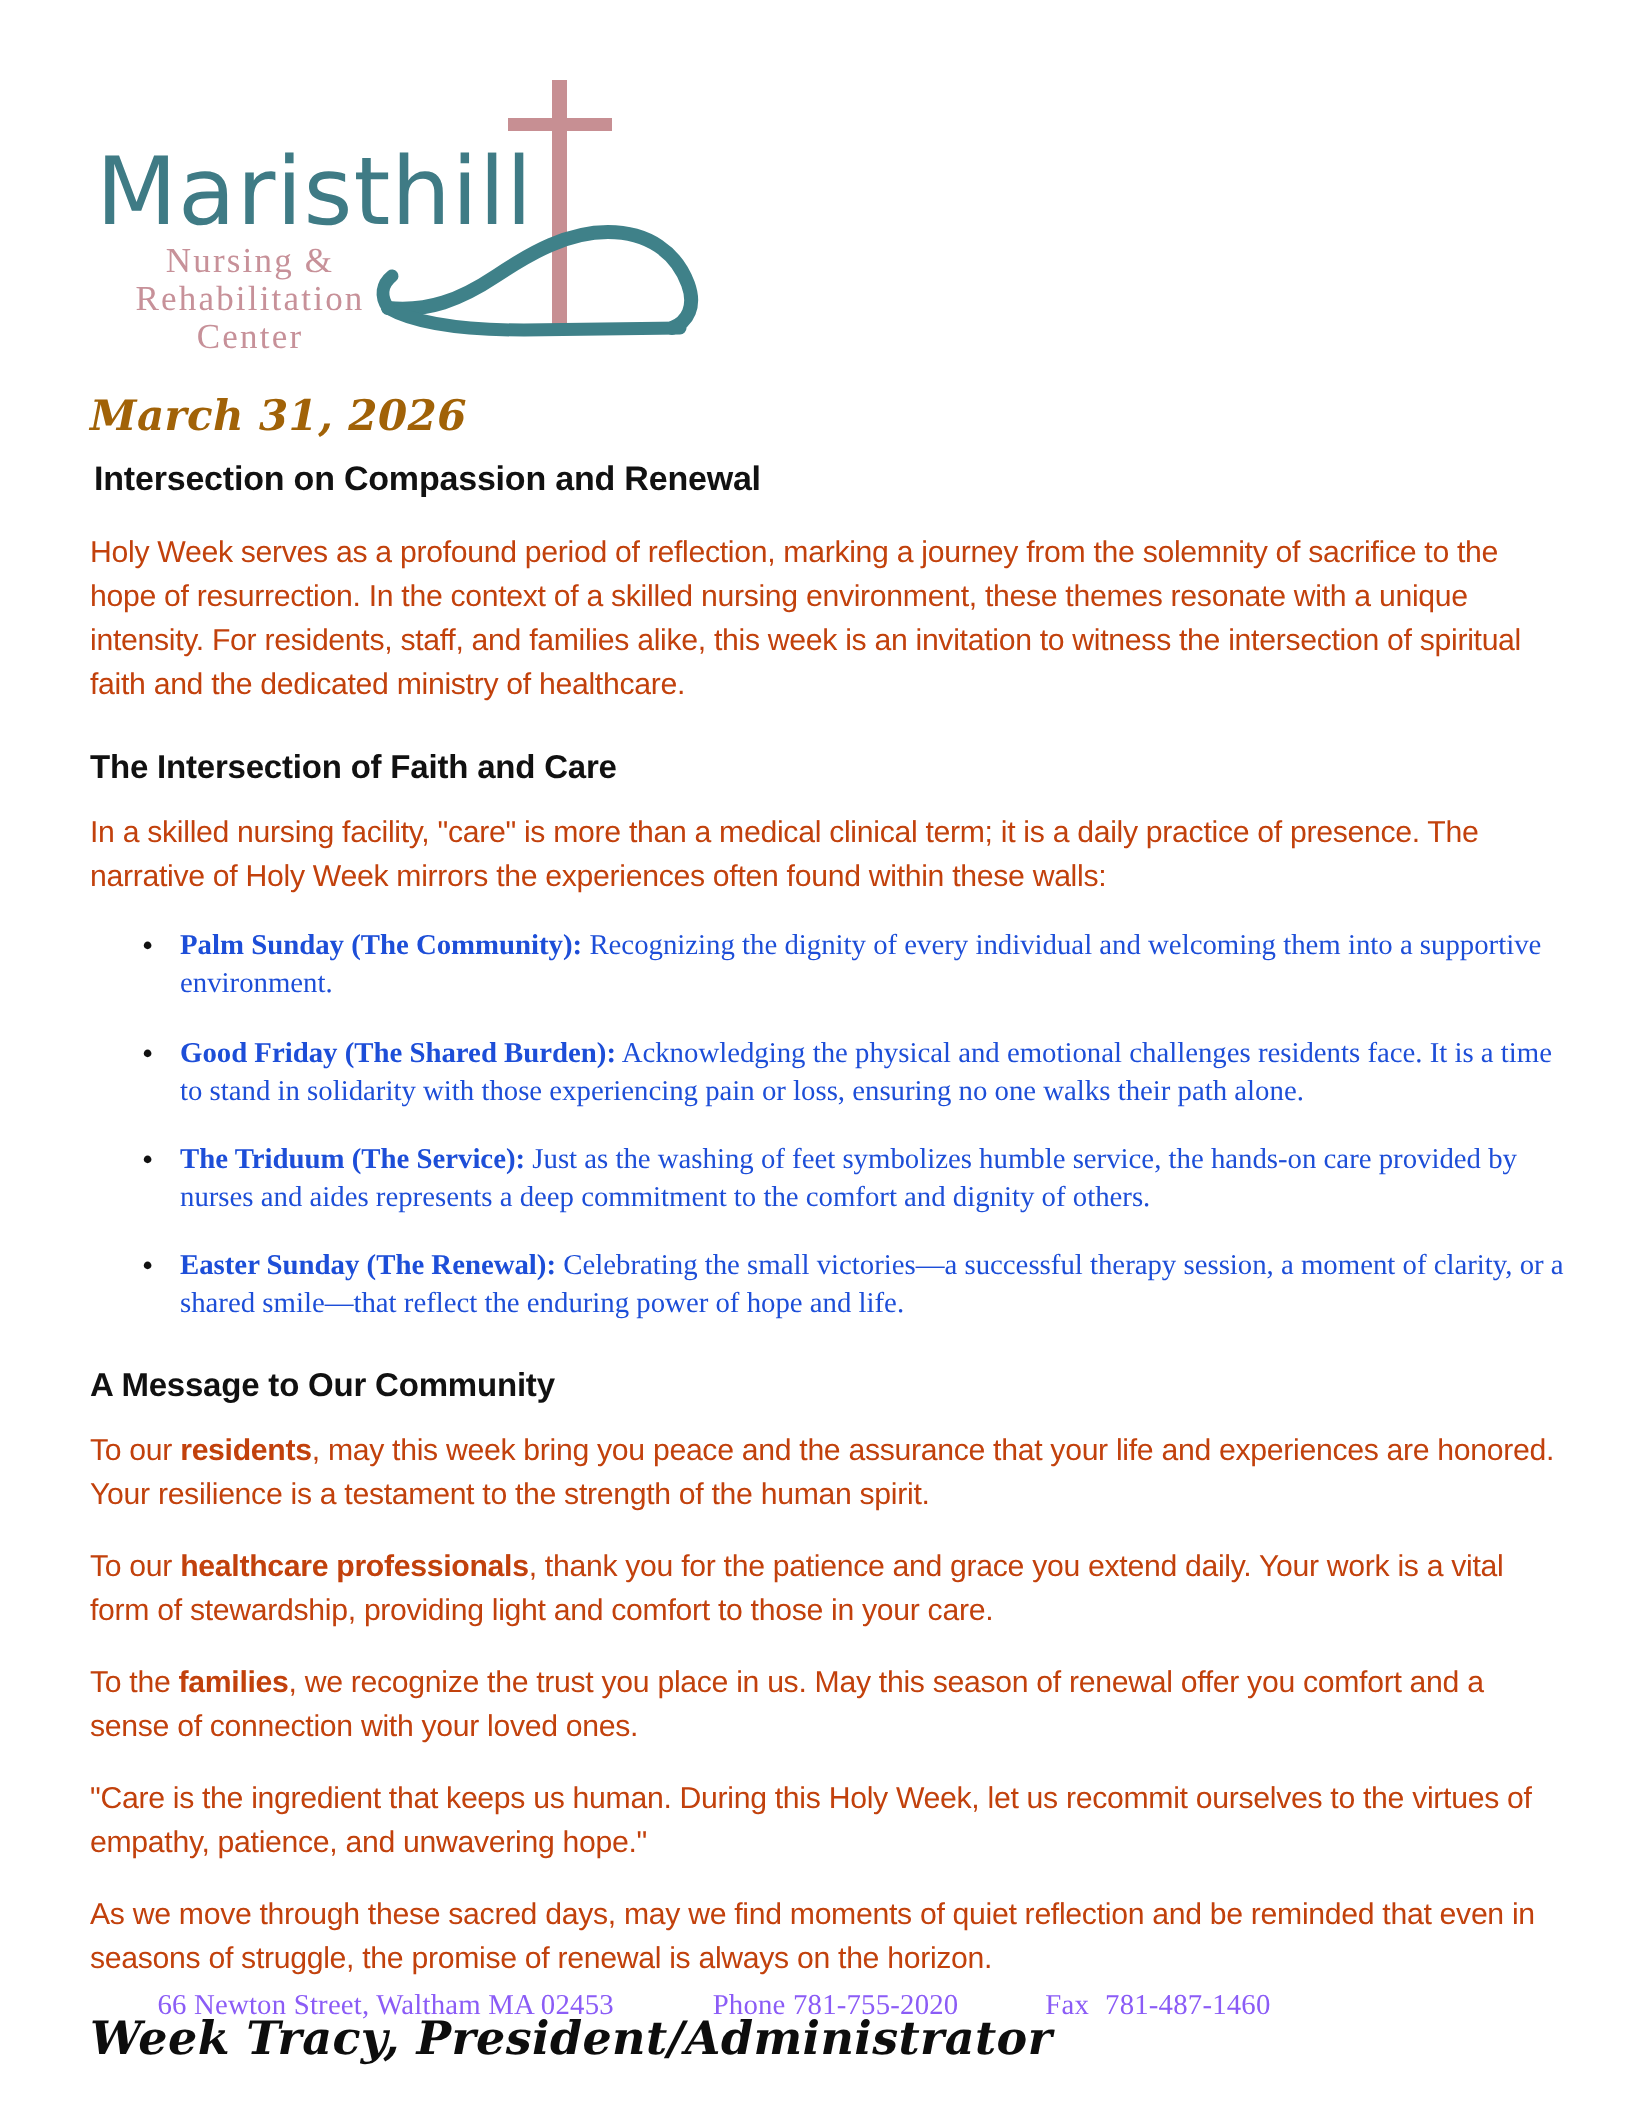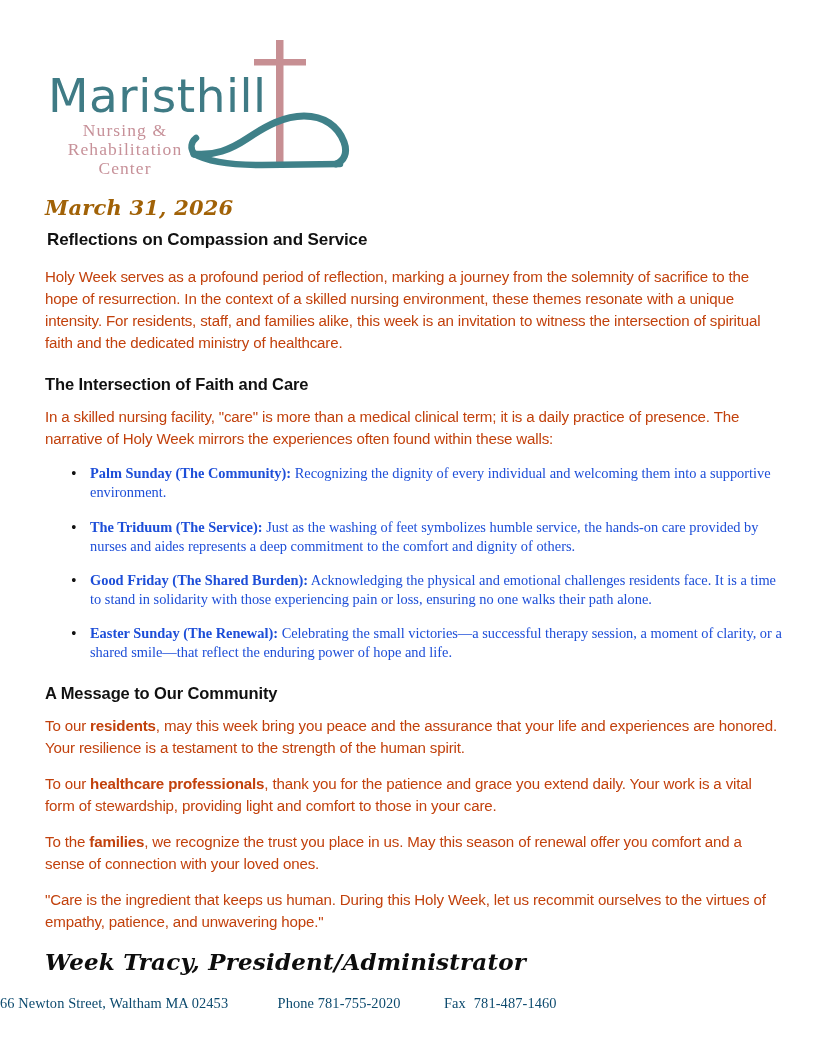--- a/index.html
+++ b/index.html
@@ -145,23 +145,24 @@
     margin: 16px 0 0 0;
     line-height: 1.1;
   }
 
   
   .footer {
     position: absolute;
     left: 0;
     top: 995px;
     width: 714px;
+    text-align: center;
     font-family: "Liberation Serif", serif;
     font-size: 14.4px;
-    color: #0c4a6e;
+    color: #8b5cf6;
     letter-spacing: 0.1px;
   }
   .footer span { display: inline-block; }
   .footer .gap-a { width: 42px; }
   .footer .gap-b { width: 36px; }
   .footer .fax-gap { display: inline-block; width: 8px; }
 </style>
 </head>
 <body>
 
@@ -189,53 +190,54 @@
         <text class="logo-sub" x="77" y="125" text-anchor="middle">Rehabilitation</text>
         <text class="logo-sub" x="77" y="144" text-anchor="middle">Center</text>
       </svg>
     </div>
   </div>
 
   <div class="content">
 
     <div class="doc-date">March 31, 2026</div>
 
-    <div class="doc-subject">Reflections on Compassion and Service</div>
+    <div class="doc-subject">Intersection on Compassion and Renewal</div>
 
     <p class="body-para">Holy Week serves as a profound period of reflection, marking a journey from the solemnity of sacrifice to the hope of resurrection. In the context of a skilled nursing environment, these themes resonate with a unique intensity. For residents, staff, and families alike, this week is an invitation to witness the intersection of spiritual faith and the dedicated ministry of healthcare.</p>
 
     <h2 class="section-head">The Intersection of Faith and Care</h2>
 
     <p class="body-para">In a skilled nursing facility, "care" is more than a medical clinical term; it is a daily practice of presence. The narrative of Holy Week mirrors the experiences often found within these walls:</p>
 
     <ul class="serif-list">
       <li>
         <b>Palm Sunday (The Community):</b><span> Recognizing the dignity of every individual and welcoming them into a supportive environment.</span>
       </li>
       <li>
+        <b>Good Friday (The Shared Burden):</b><span> Acknowledging the physical and emotional challenges residents face. It is a time to stand in solidarity with those experiencing pain or loss, ensuring no one walks their path alone.</span>
+      </li>
+      <li>
         <b>The Triduum (The Service):</b><span> Just as the washing of feet symbolizes humble service, the hands-on care provided by nurses and aides represents a deep commitment to the comfort and dignity of others.</span>
       </li>
       <li>
-        <b>Good Friday (The Shared Burden):</b><span> Acknowledging the physical and emotional challenges residents face. It is a time to stand in solidarity with those experiencing pain or loss, ensuring no one walks their path alone.</span>
-      </li>
-      <li>
         <b>Easter Sunday (The Renewal):</b><span> Celebrating the small victories—a successful therapy session, a moment of clarity, or a shared smile—that reflect the enduring power of hope and life.</span>
       </li>
     </ul>
 
     <h2 class="section-head">A Message to Our Community</h2>
 
     <p class="body-para"><span>To our </span><b>residents</b><span>, may this week bring you peace and the assurance that your life and experiences are honored. Your resilience is a testament to the strength of the human spirit.</span></p>
 
     <p class="body-para"><span>To our </span><b>healthcare professionals</b><span>, thank you for the patience and grace you extend daily. Your work is a vital form of stewardship, providing light and comfort to those in your care.</span></p>
 
     <p class="body-para"><span>To the </span><b>families</b><span>, we recognize the trust you place in us. May this season of renewal offer you comfort and a sense of connection with your loved ones.</span></p>
 
     <p class="body-para">"Care is the ingredient that keeps us human. During this Holy Week, let us recommit ourselves to the virtues of empathy, patience, and unwavering hope."</p>
 
+    <p class="body-para">As we move through these sacred days, may we find moments of quiet reflection and be reminded that even in seasons of struggle, the promise of renewal is always on the horizon.</p>
 
     <div class="signature">Week Tracy, President/Administrator</div>
 
   </div>
 
   <div class="footer">
     <span>66 Newton Street, Waltham MA 02453</span>
     <span class="gap-a"></span>
     <span>Phone 781-755-2020</span>
     <span class="gap-b"></span>

